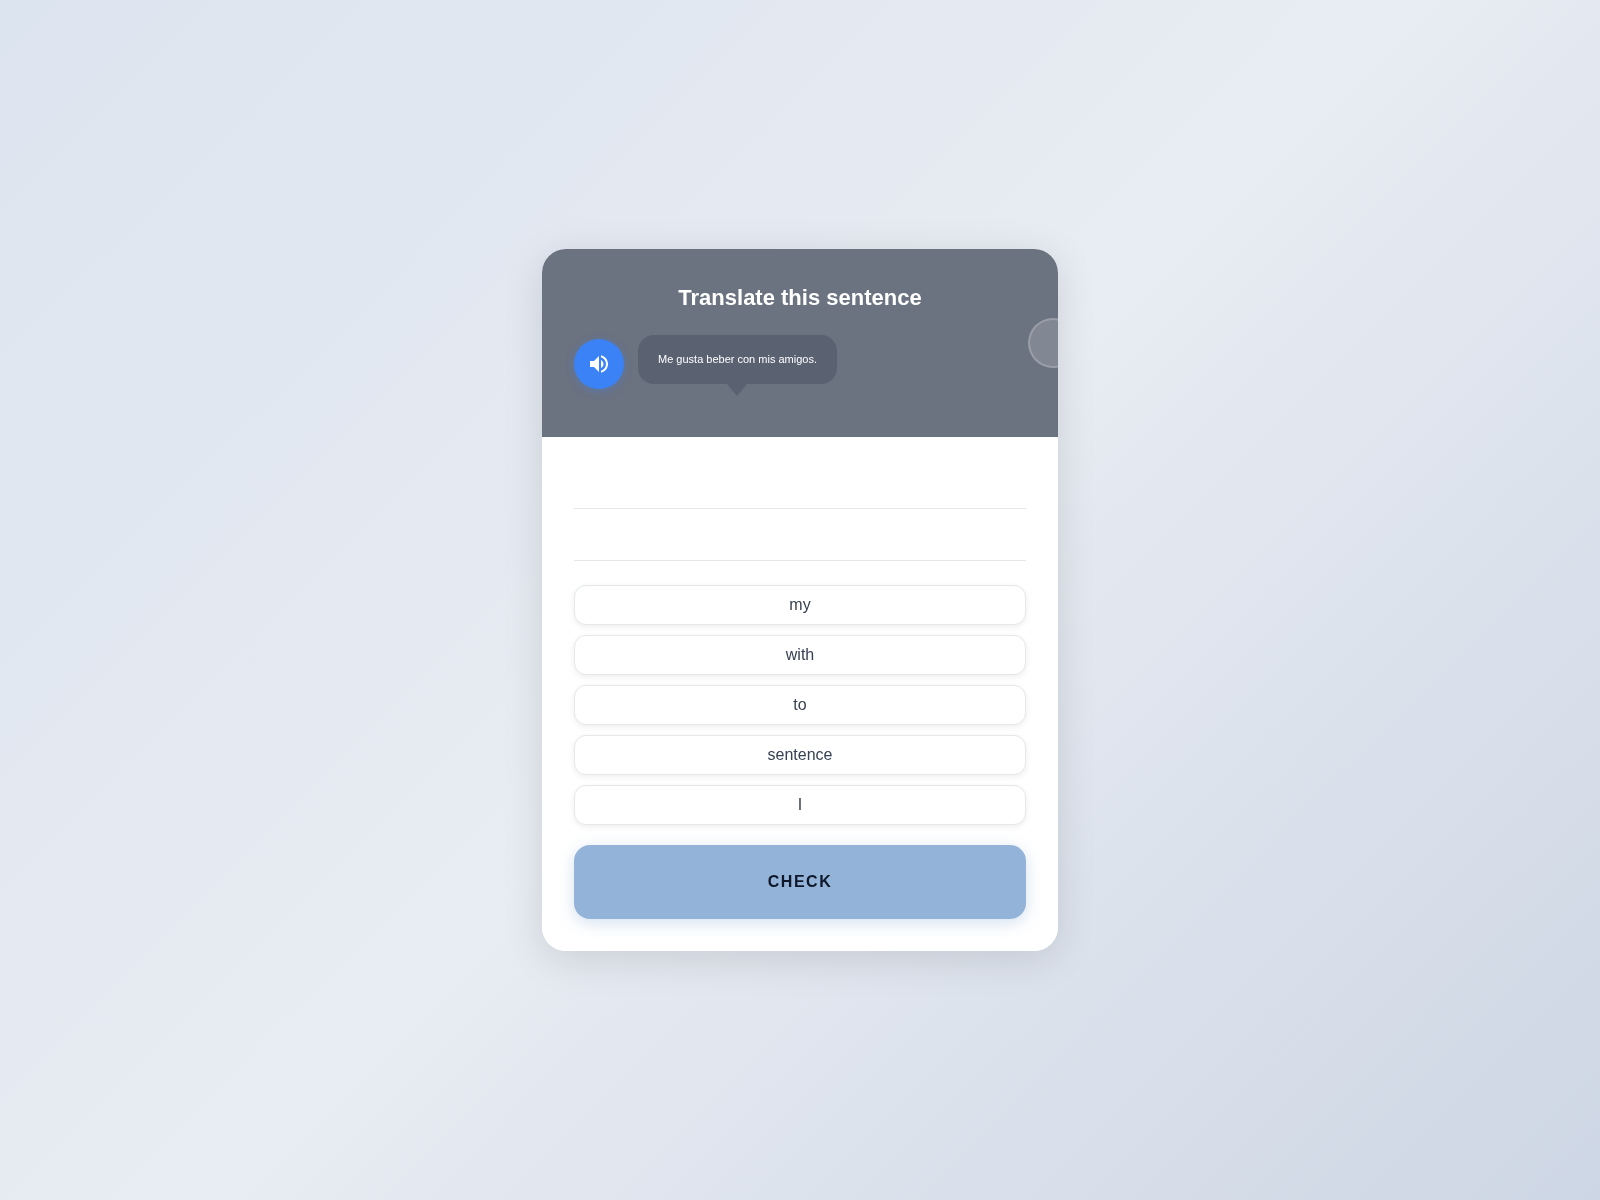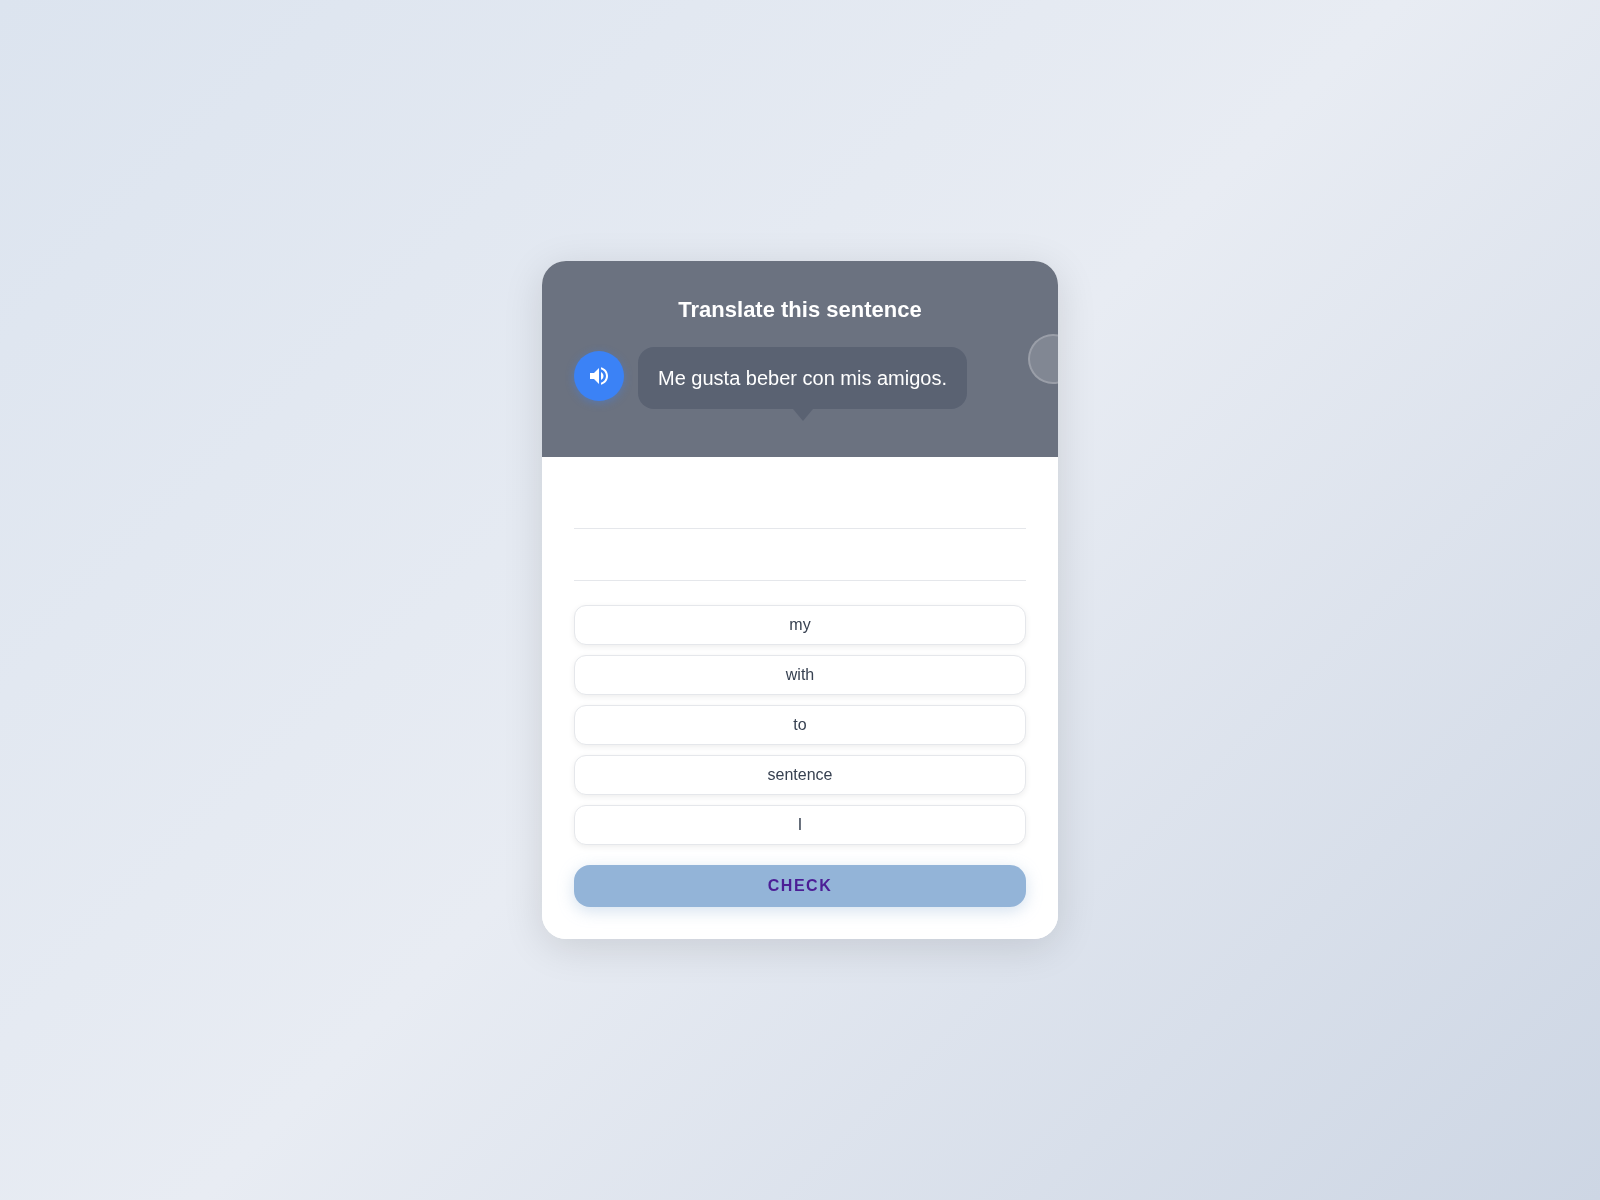--- a/index.html
+++ b/index.html
@@ -66,21 +66,21 @@
       width: 24px;
       height: 24px;
       fill: white;
     }
 
     .speech-bubble {
       background: #5a6272;
       border-radius: 16px;
       padding: 16px 20px;
       color: #ffffff;
-      font-size: 20px;
+      font-size: 11px;
       font-weight: 500;
       line-height: 1.5;
       position: relative;
     }
 
     .speech-bubble::after {
       content: '';
       position: absolute;
       bottom: -12px;
       left: 50%;
@@ -137,25 +137,25 @@
       font-size: 16px;
       color: #374151;
       cursor: pointer;
       box-shadow: 0 2px 6px rgba(0,0,0,0.07);
       transition: background 0.15s, box-shadow 0.15s;
       font-weight: 400;
     }
 
     .check-btn {
       width: 100%;
-      padding: 12px;
+      padding: 28px;
       background: #93b4d8;
       border: none;
       border-radius: 16px;
-      color: #4c1d95;
+      color: #0f172a;
       font-size: 16px;
       font-weight: 700;
       letter-spacing: 1.5px;
       cursor: pointer;
       margin-top: 8px;
       box-shadow: 0 4px 16px rgba(147,180,216,0.4);
       transition: background 0.15s;
     }
   </style>
 </head>

